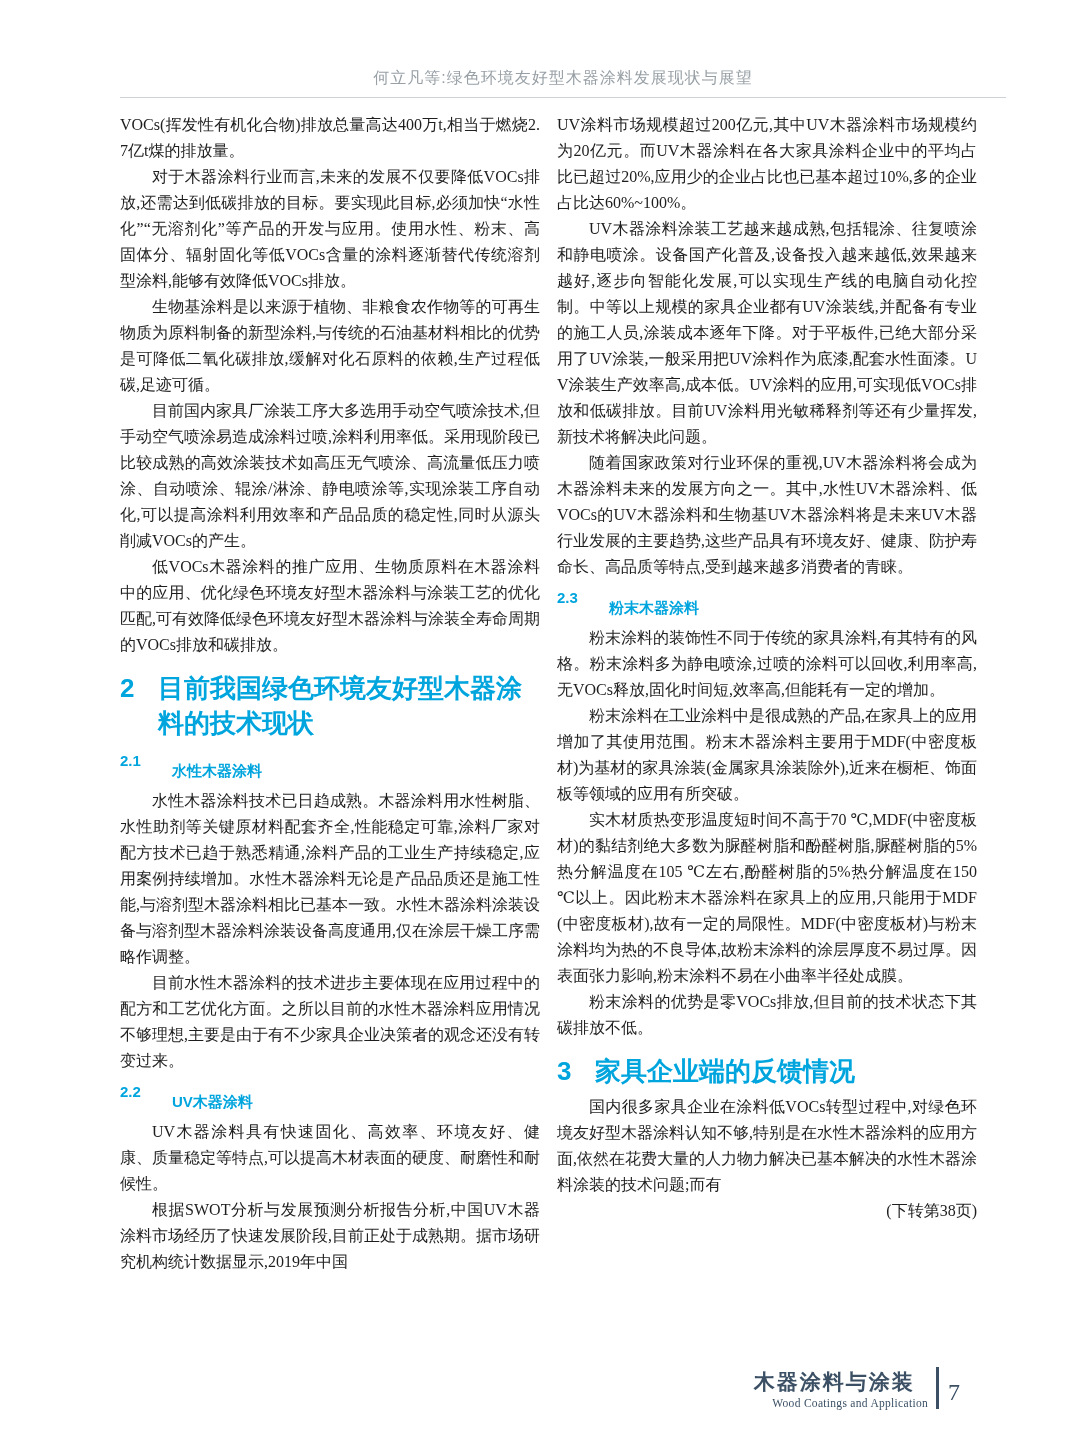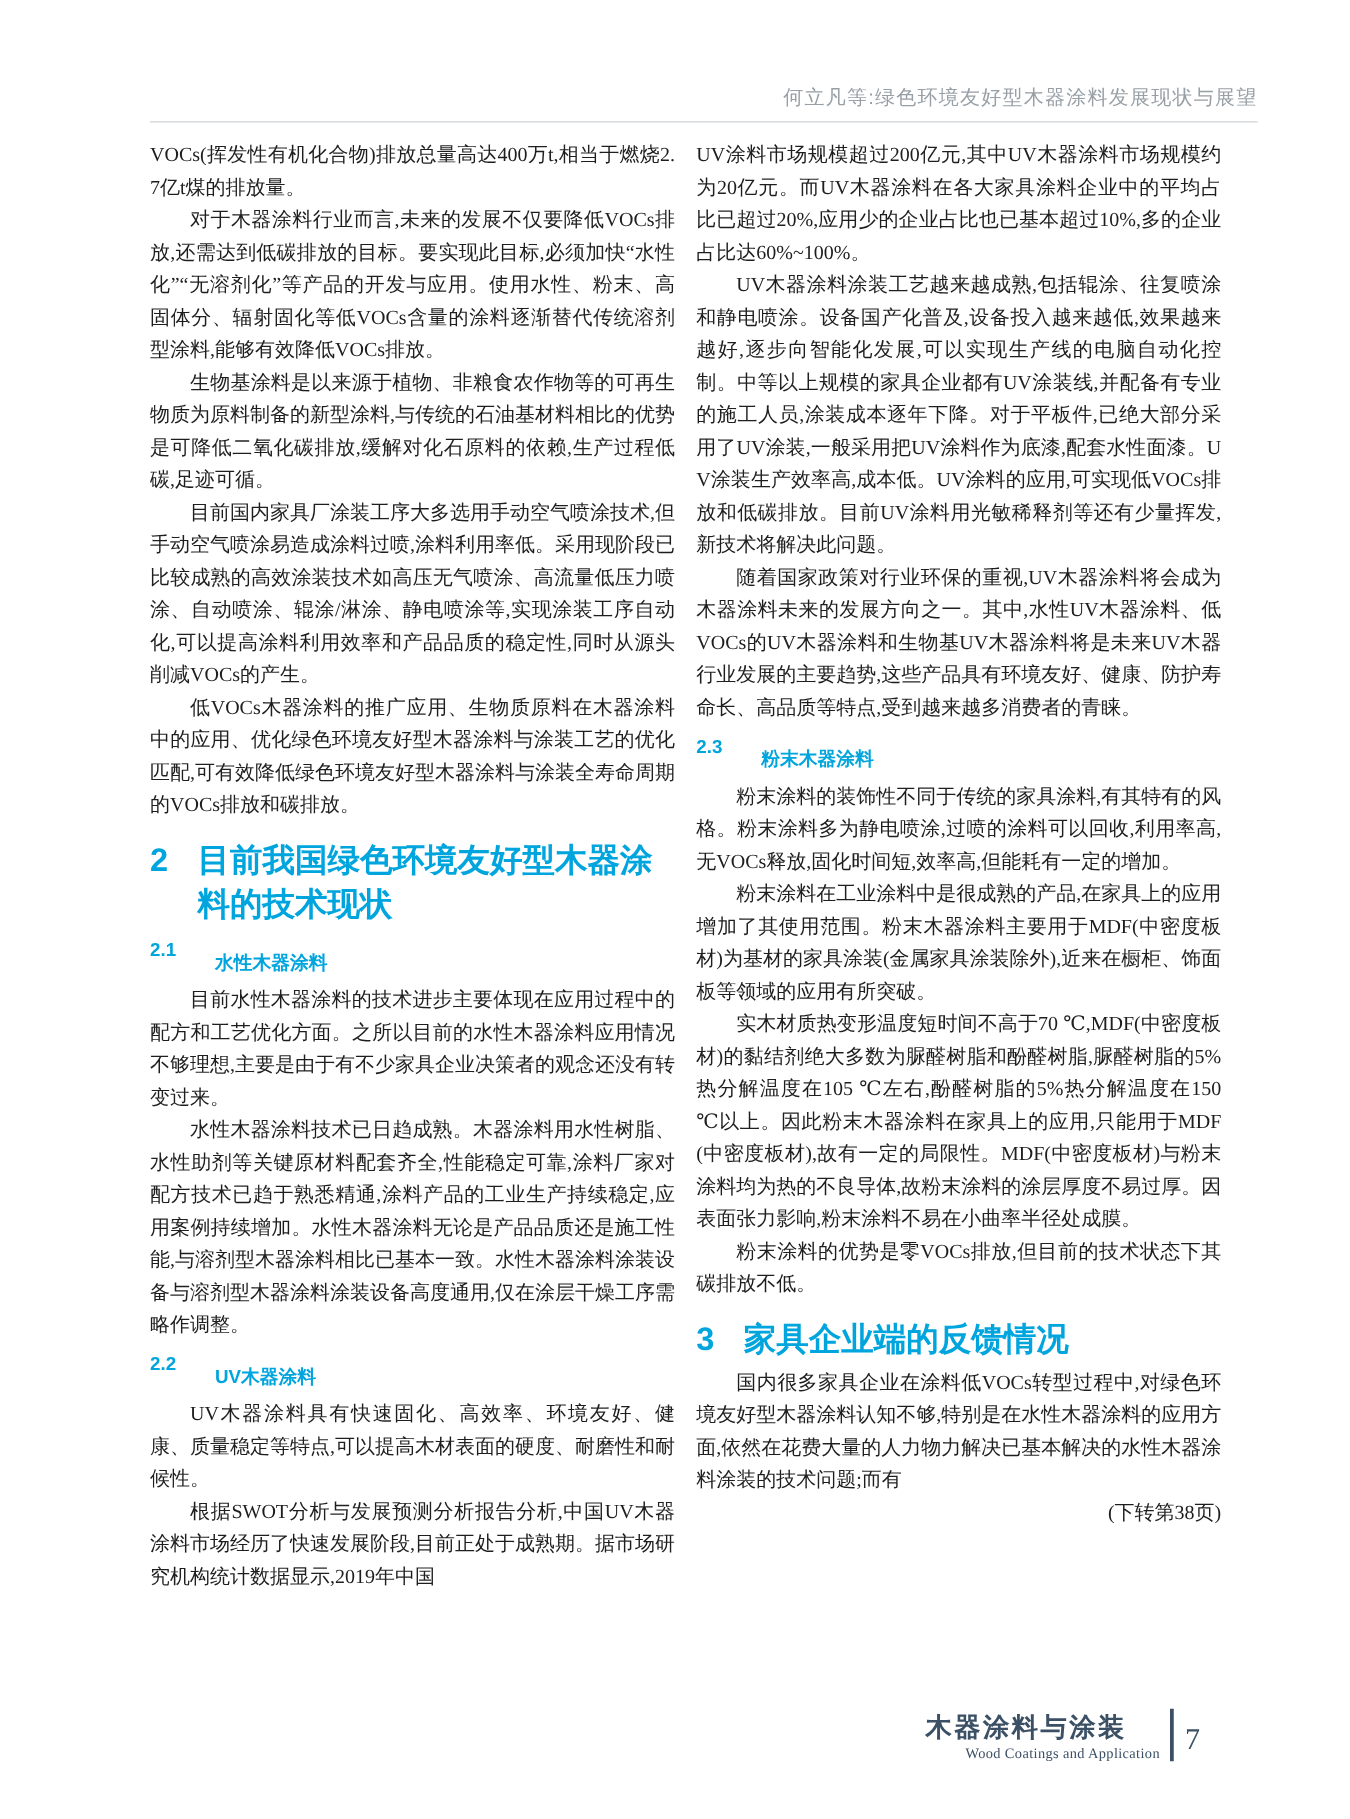--- a/index.html
+++ b/index.html
@@ -8,21 +8,21 @@
     width:1080px; height:1455px;
     margin:0 auto;
     background:#ffffff;
     font-family:"Liberation Serif","DejaVu Serif",serif;
     color:var(--body-text,#1e1e1e);
     overflow:hidden;
   }
   
   .running-head {
     position:absolute; top:68px; left:120px; width:886px;
-    text-align:right;
+    text-align:center;
     font-family:"Liberation Sans","DejaVu Sans",sans-serif;
     font-size:16px; letter-spacing:1px;
     color:var(--header-text,#98a0a6);
   }
   .header-rule {
     position:absolute; top:97px; left:120px; width:886px; height:1px;
     background:var(--rule,#cdd2d6);
   }
   
   .columns {
@@ -57,21 +57,21 @@
     margin:3px 0 2px 0;
   }
   .h3 .h-num { flex:0 0 52px; }
   .h3 .h-text { flex:1;margin-top:10px; }
   
   .footer {
     position:absolute; right:120px; bottom:46px;
     display:flex; align-items:center;
     color:var(--footer-text,#3b5065);
   }
-  .footer-titles { text-align:left; padding-right:8px; }
+  .footer-titles { text-align:center; padding-right:8px; }
   .footer-cn {
     font-family:"Liberation Sans","DejaVu Sans",sans-serif;
     font-weight:bold; font-size:21px; letter-spacing:2px;
   }
   .footer-en {
     font-size:11.5px; letter-spacing:0.3px; margin-top:1px;padding-left:32px;
   }
   .footer-bar { width:3px; height:42px; background:var(--footer-text,#3b5065); }
   .footer-page {
     font-size:24px; padding-left:9px; padding-top:8px;
@@ -93,22 +93,22 @@
         <p class="p-indent">目前国内家具厂涂装工序大多选用手动空气喷涂技术,但手动空气喷涂易造成涂料过喷,涂料利用率低。采用现阶段已比较成熟的高效涂装技术如高压无气喷涂、高流量低压力喷涂、自动喷涂、辊涂/淋涂、静电喷涂等,实现涂装工序自动化,可以提高涂料利用效率和产品品质的稳定性,同时从源头削减VOCs的产生。</p>
         <p class="p-indent">低VOCs木器涂料的推广应用、生物质原料在木器涂料中的应用、优化绿色环境友好型木器涂料与涂装工艺的优化匹配,可有效降低绿色环境友好型木器涂料与涂装全寿命周期的VOCs排放和碳排放。</p>
         <div class="h2">
           <span class="h-num">2</span>
           <span class="h-text">目前我国绿色环境友好型木器涂料的技术现状</span>
         </div>
         <div class="h3">
           <span class="h-num">2.1</span>
           <span class="h-text">水性木器涂料</span>
         </div>
+        <p class="p-indent">水性木器涂料技术已日趋成熟。木器涂料用水性树脂、水性助剂等关键原材料配套齐全,性能稳定可靠,涂料厂家对配方技术已趋于熟悉精通,涂料产品的工业生产持续稳定,应用案例持续增加。水性木器涂料无论是产品品质还是施工性能,与溶剂型木器涂料相比已基本一致。水性木器涂料涂装设备与溶剂型木器涂料涂装设备高度通用,仅在涂层干燥工序需略作调整。</p>
         <p class="p-indent">目前水性木器涂料的技术进步主要体现在应用过程中的配方和工艺优化方面。之所以目前的水性木器涂料应用情况不够理想,主要是由于有不少家具企业决策者的观念还没有转变过来。</p>
-        <p class="p-indent">水性木器涂料技术已日趋成熟。木器涂料用水性树脂、水性助剂等关键原材料配套齐全,性能稳定可靠,涂料厂家对配方技术已趋于熟悉精通,涂料产品的工业生产持续稳定,应用案例持续增加。水性木器涂料无论是产品品质还是施工性能,与溶剂型木器涂料相比已基本一致。水性木器涂料涂装设备与溶剂型木器涂料涂装设备高度通用,仅在涂层干燥工序需略作调整。</p>
         <div class="h3">
           <span class="h-num">2.2</span>
           <span class="h-text">UV木器涂料</span>
         </div>
         <p class="p-indent">UV木器涂料具有快速固化、高效率、环境友好、健康、质量稳定等特点,可以提高木材表面的硬度、耐磨性和耐候性。</p>
         <p class="p-indent">根据SWOT分析与发展预测分析报告分析,中国UV木器涂料市场经历了快速发展阶段,目前正处于成熟期。据市场研究机构统计数据显示,2019年中国</p>
       </div>
     <div class="col" id="col-right">
         <p class="p-cont">UV涂料市场规模超过200亿元,其中UV木器涂料市场规模约为20亿元。而UV木器涂料在各大家具涂料企业中的平均占比已超过20%,应用少的企业占比也已基本超过10%,多的企业占比达60%~100%。</p>
         <p class="p-indent">UV木器涂料涂装工艺越来越成熟,包括辊涂、往复喷涂和静电喷涂。设备国产化普及,设备投入越来越低,效果越来越好,逐步向智能化发展,可以实现生产线的电脑自动化控制。中等以上规模的家具企业都有UV涂装线,并配备有专业的施工人员,涂装成本逐年下降。对于平板件,已绝大部分采用了UV涂装,一般采用把UV涂料作为底漆,配套水性面漆。UV涂装生产效率高,成本低。UV涂料的应用,可实现低VOCs排放和低碳排放。目前UV涂料用光敏稀释剂等还有少量挥发,新技术将解决此问题。</p>

